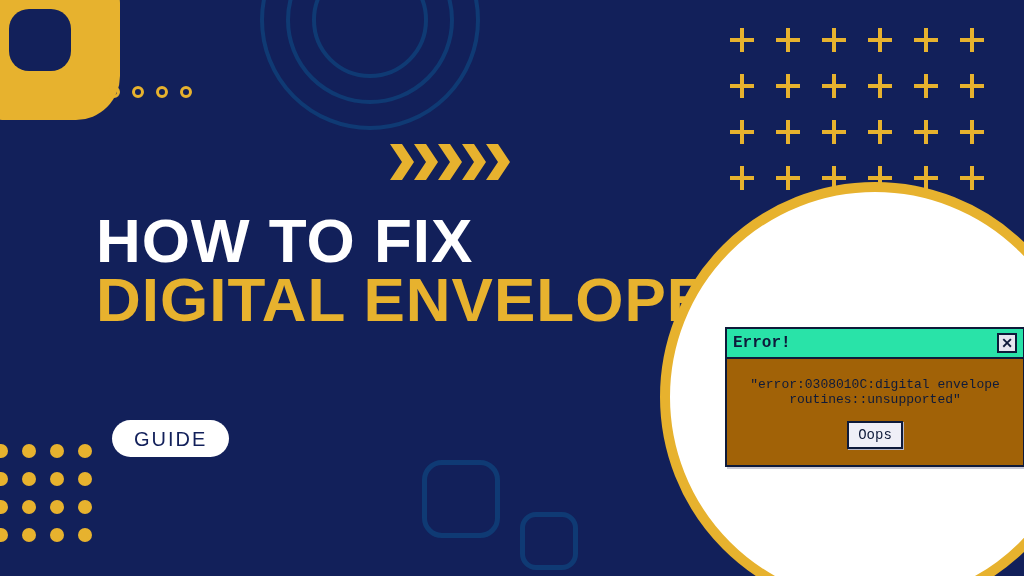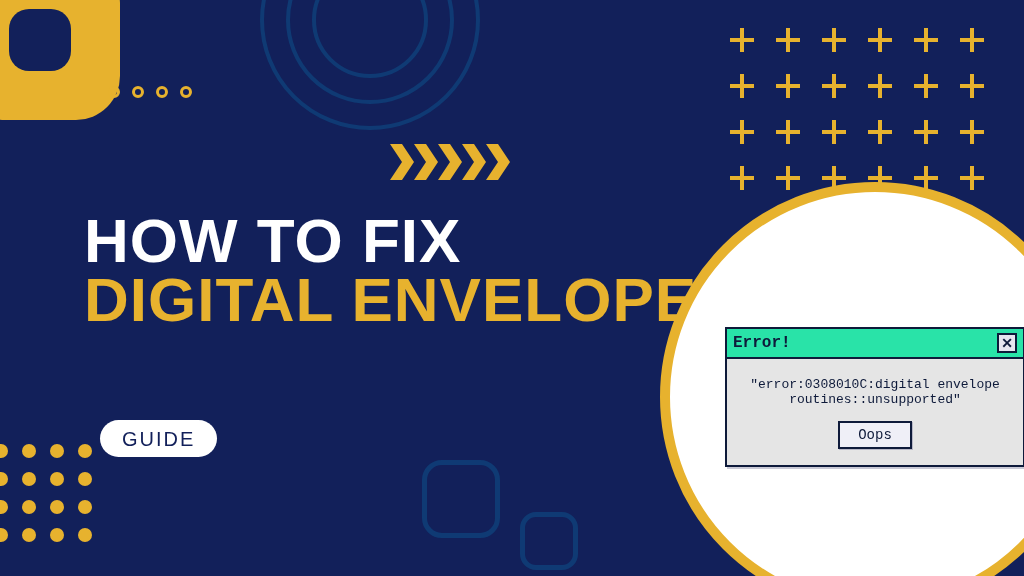--- a/index.html
+++ b/index.html
@@ -72,38 +72,38 @@
   .oooo span {
     width: 12px; height: 12px;
     border: 3px solid #e7b22e;
     border-radius: 50%;
     display: block;
   }
 
   
   .headline {
     position: absolute;
-    left: 84px; top: 212px;
+    left: 96px; top: 212px;
     line-height: 0.95;
     letter-spacing: 1px;
   }
   .headline .line {
     font-family: Impact, "Arial Black", sans-serif;
     font-weight: 900;
     font-size: 62px;
     text-transform: uppercase;
     white-space: nowrap;
   }
   .headline .white { color: #ffffff; }
   .headline .gold  { color: #e7b22e; }
 
   
   .badge {
     position: absolute;
-    left: 100px; top: 420px;
+    left: 112px; top: 420px;
     background: #ffffff;
     color: #12205a;
     font-family: Impact, "Arial Black", sans-serif;
     font-size: 20px;
     letter-spacing: 2px;
     padding: 8px 22px 6px;
     border-radius: 999px;
   }
 
   
@@ -143,21 +143,21 @@
     width: 430px; height: 430px;
     border-radius: 50%;
     background: #ffffff;
     border: 10px solid #e7b22e;
     display: flex; align-items: center; justify-content: center;
   }
 
   .dialog {
     width: 300px;
     border: 2px solid #0e1a3a;
-    background: #e5e5e5;
+    background: #a16207;
     font-family: "Courier New", monospace;
     box-shadow: 2px 2px 0 #c9c9d6;
   }
   .dialog .titlebar {
     background: #29e3a8;
     border-bottom: 2px solid #0e1a3a;
     display: flex; align-items: center; justify-content: space-between;
     padding: 4px 6px;
   }
   .dialog .titlebar .t {
@@ -176,21 +176,21 @@
   }
   .dialog .body {
     padding: 18px 14px 14px;
     text-align: center;
     color: #0e1a3a;
     font-size: 13px;
   }
   .dialog .body .msg1, .dialog .body .msg2 { display: block; }
   .dialog .btn {
     margin: 14px auto 2px;
-    width: 74px;
+    width: 56px;
     padding: 4px 0;
     border: 2px solid #0e1a3a;
     background: #efeff7;
     box-shadow: 1px 1px 0 #b7b7c6;
     font-family: "Courier New", monospace;
     font-size: 14px;
     text-align: center;
   }
 </style>
 </head>

